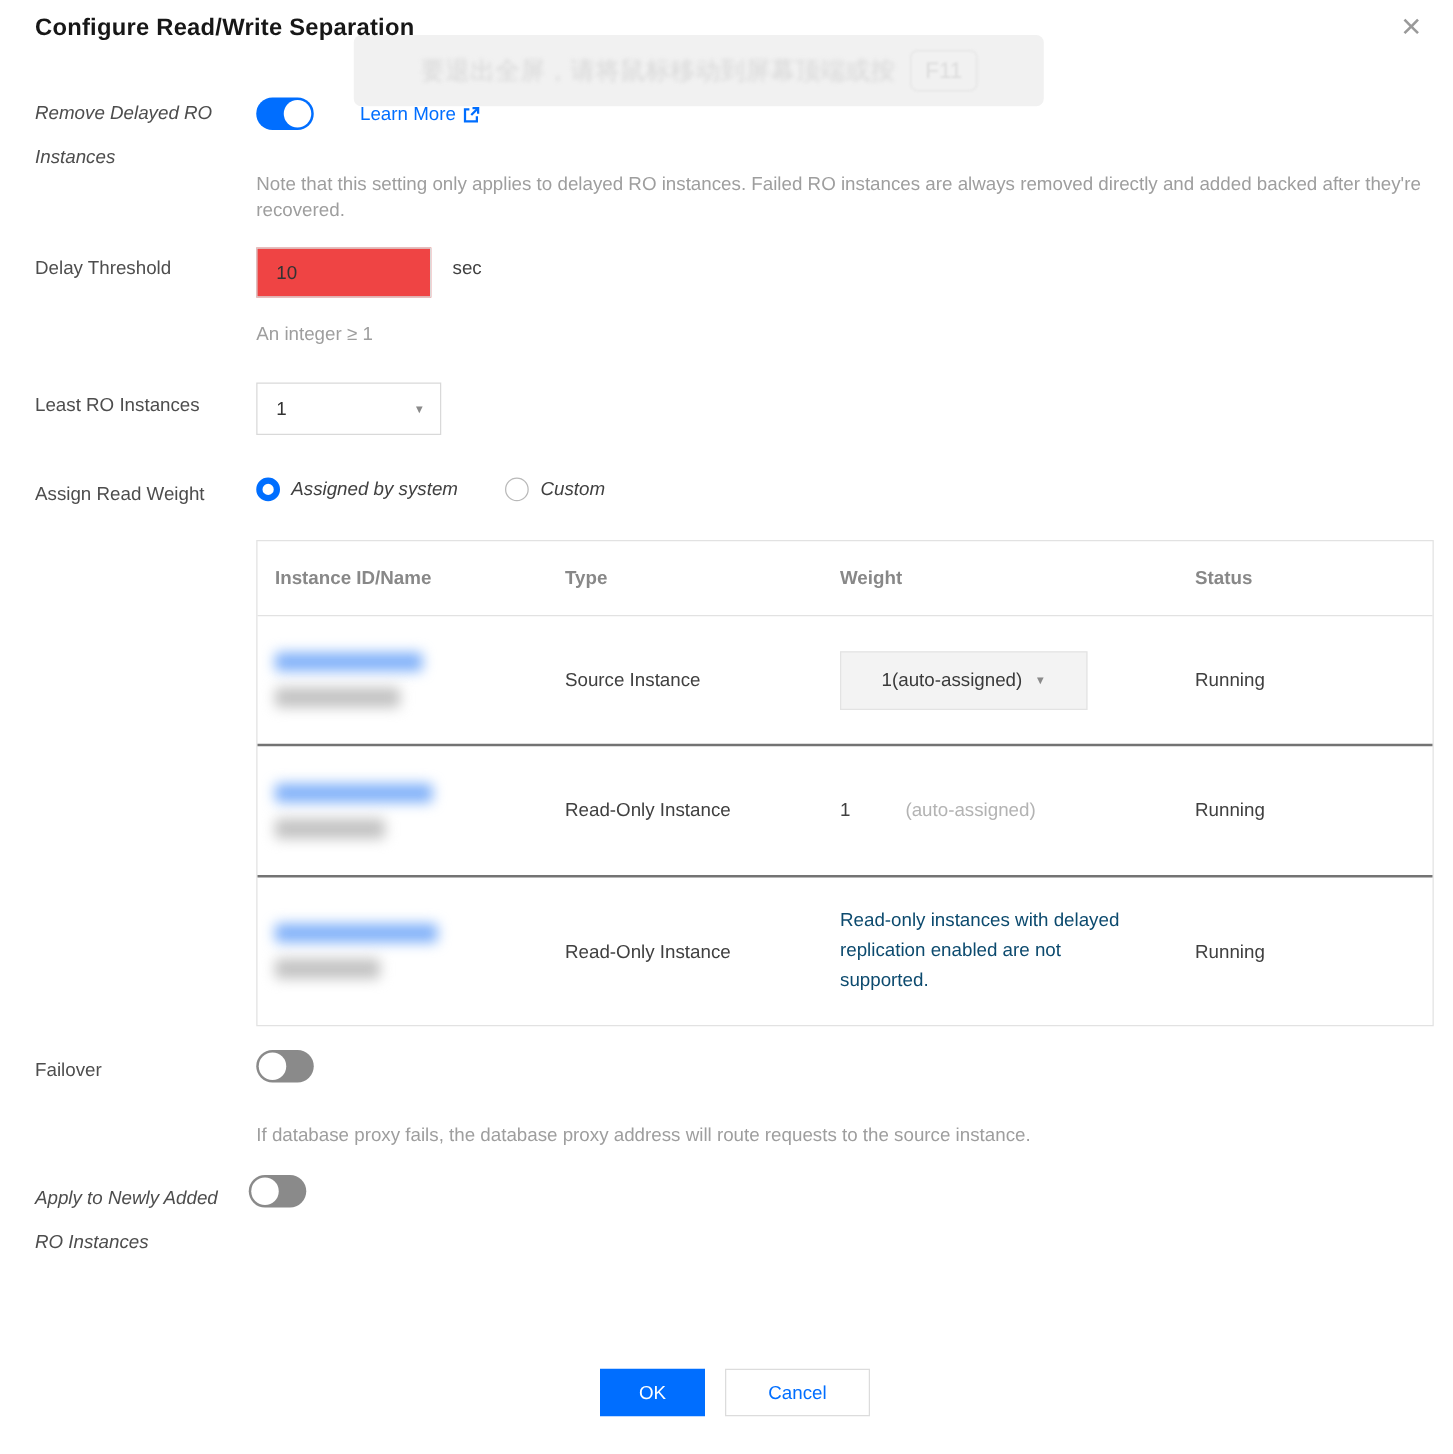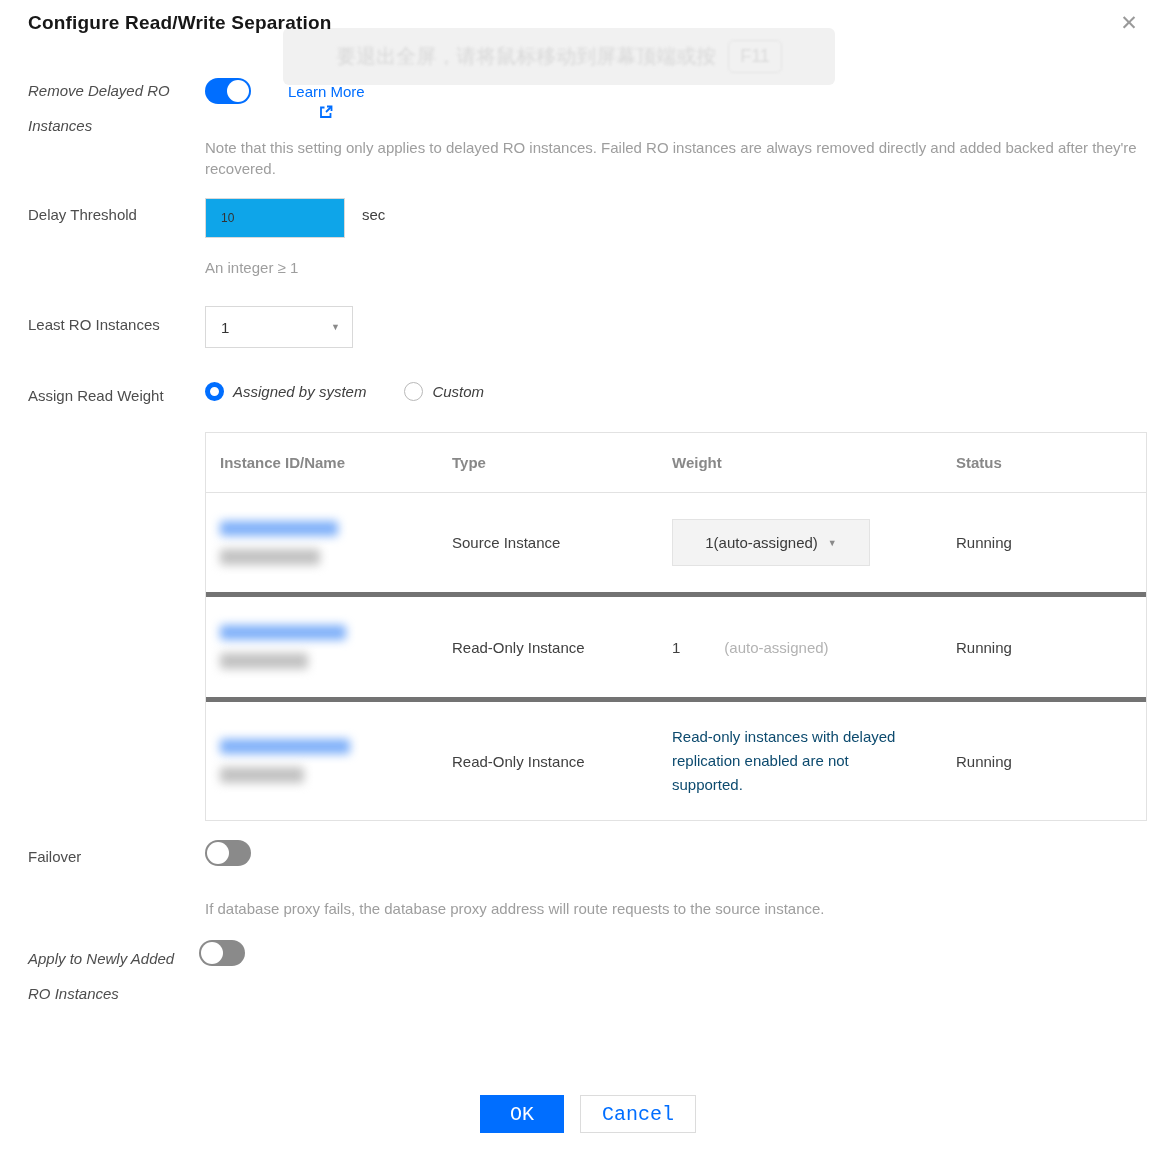--- a/index.html
+++ b/index.html
@@ -29,73 +29,73 @@
   .toggle.on { background: #006eff; }
   .toggle.off { background: #8a8a8a; }
   .toggle::after { content: ""; position: absolute; top: 2px; width: 22px; height: 22px; border-radius: 50%; background: #ffffff; }
   .toggle.on::after { right: 2px; }
   .toggle.off::after { left: 2px; }
 
   
   .link { color: #006eff; font-size: 15px; text-decoration: none; display: inline-flex; align-items: center; gap: 5px; cursor: pointer; }
 
   
-  .text-input { left: 205px; top: 198px; width: 140px; height: 40px; border: 1px solid #d9d9d9; background: #0ea5e9;
-                display: flex; align-items: center; padding-left: 15px; font-size: 12px; color: #333; }
+  .text-input { left: 205px; top: 198px; width: 140px; height: 40px; border: 1px solid #d9d9d9; background: #ef4444;
+                display: flex; align-items: center; padding-left: 15px; font-size: 15px; color: #333; }
   .select-box { border: 1px solid #d9d9d9; background: #fff; display: flex; align-items: center;
                 justify-content: space-between; padding: 0 12px 0 15px; font-size: 15px; color: #333; cursor: pointer; }
   .caret { color: #8a8a8a; font-size: 9px; }
 
   
   .radio-group { left: 205px; top: 382px; display: flex; align-items: center; gap: 38px; font-style: italic; }
   .radio-opt { display: flex; align-items: center; gap: 9px; cursor: pointer; }
   .radio-dot { width: 19px; height: 19px; border-radius: 50%; background: #fff; }
   .radio-dot.checked { border: 5px solid #006eff; }
   .radio-dot.unchecked { border: 1px solid #b9b9b9; }
   .radio-text { font-size: 15px; color: #404040; }
 
   
   .ro-table { left: 205px; top: 432px; width: 942px; border: 1px solid #e2e2e2; font-size: 15px; }
   .t-row { display: grid; grid-template-columns: 232px 220px 284px 206px; align-items: center; }
   .t-head { height: 60px; border-bottom: 1px solid #e2e2e2; }
   .t-head .t-cell { color: #888888; font-weight: bold; }
   .t-cell { padding-left: 14px; padding-right: 10px; }
-  .t-body-row { border-bottom: 5px solid #737373; }
+  .t-body-row { border-bottom: 2px solid #737373; }
   .t-body-row:last-child { border-bottom: none; }
   .row-1 { height: 104px; } .row-2 { height: 105px; } .row-3 { height: 118px; }
   .cell-text { color: #404040; }
   .blur-id { width: 118px; height: 15px; border-radius: 3px; background: #7fb0f9; filter: blur(5px); margin-bottom: 13px; }
   .blur-name { width: 100px; height: 16px; border-radius: 3px; background: #c2c2c2; filter: blur(5px); }
   .weight-select { width: 198px; height: 47px; background: #f3f3f3; border: 1px solid #e3e3e3;
                    display: flex; align-items: center; justify-content: center; gap: 10px; color: #3a3a3a; cursor: default; }
   .weight-plain .sfx { color: #b3b3b3; margin-left: 44px; }
   .weight-note { color: #0c4a6e; line-height: 24px; padding-right: 26px; }
 
   
-  .btn { height: 38px; display: flex; align-items: center; justify-content: center; font-size: 20px; cursor: pointer; font-family: Liberation Mono, monospace; }
+  .btn { height: 38px; display: flex; align-items: center; justify-content: center; font-size: 15px; cursor: pointer; }
   .btn-ok { left: 480px; top: 1095px; width: 84px; background: #006eff; color: #ffffff; }
   .btn-cancel { left: 580px; top: 1095px; width: 116px; background: #ffffff; color: #006eff; border: 1px solid #dcdcdc; }
 </style>
 </head>
 <body>
 
 <div class="abs fs-toast">
   <span class="fs-toast-text">要退出全屏，请将鼠标移动到屏幕顶端或按</span>
   <span class="fs-toast-key">F11</span>
 </div>
 
 <div class="abs dialog-title">Configure Read/Write Separation</div>
 <div class="abs close-btn">✕</div>
 
 <div class="abs field-label two-line" style="left:28px; top:73px;">
   <div>Remove Delayed RO</div>
   <div>Instances</div>
 </div>
 <div class="toggle on" style="left:205px; top:78px;"></div>
-<a class="abs link" style="left:288px; top:83px;flex-direction:column;">
+<a class="abs link" style="left:288px; top:83px;">
   <span>Learn More</span>
   <svg width="14" height="14" viewBox="0 0 14 14">
     <path d="M5.5 2.5 H2 V12 H11.5 V8" fill="none" stroke="#006eff" stroke-width="1.8"></path>
     <path d="M8 1.5 H12.5 V6" fill="none" stroke="#006eff" stroke-width="1.8"></path>
     <path d="M12 2 L7 7" fill="none" stroke="#006eff" stroke-width="1.8"></path>
   </svg>
 </a>
 <div class="abs muted" style="left:205px; top:137px; width:952px;">Note that this setting only applies to delayed RO instances. Failed RO instances are always removed directly and added backed after they're recovered.</div>
 
 <div class="abs field-label" style="left:28px; top:206px;">Delay Threshold</div>

